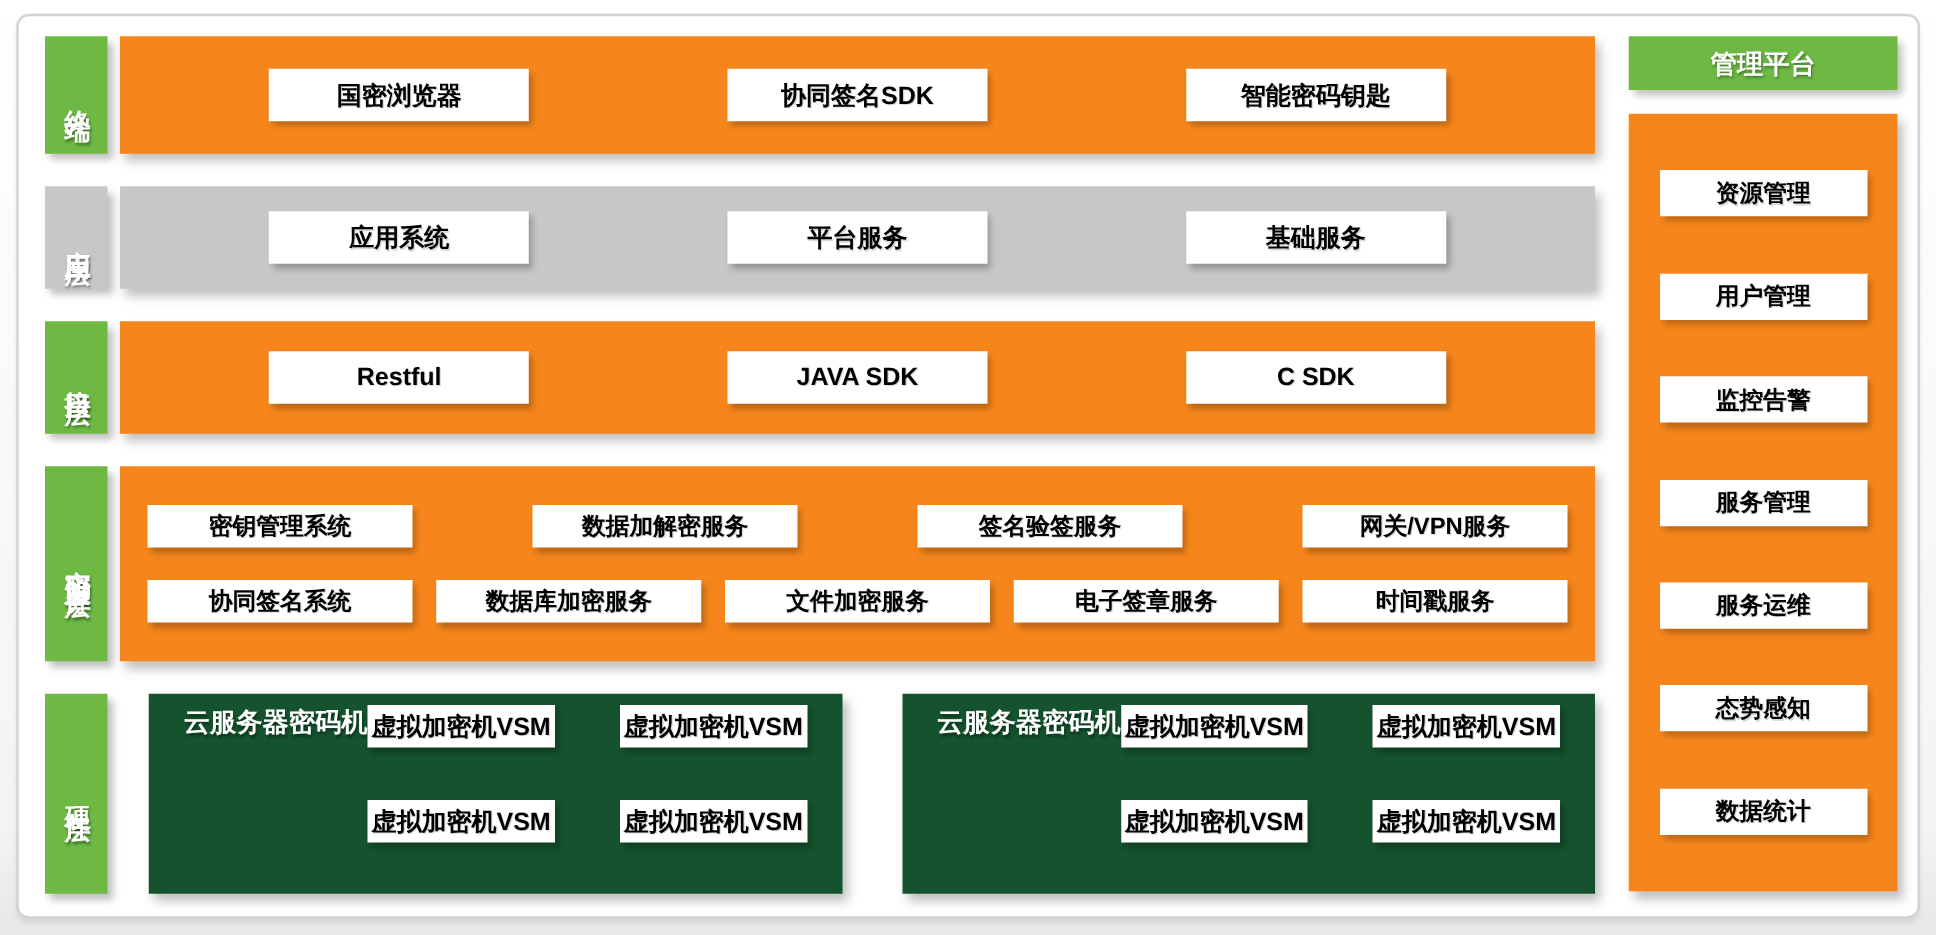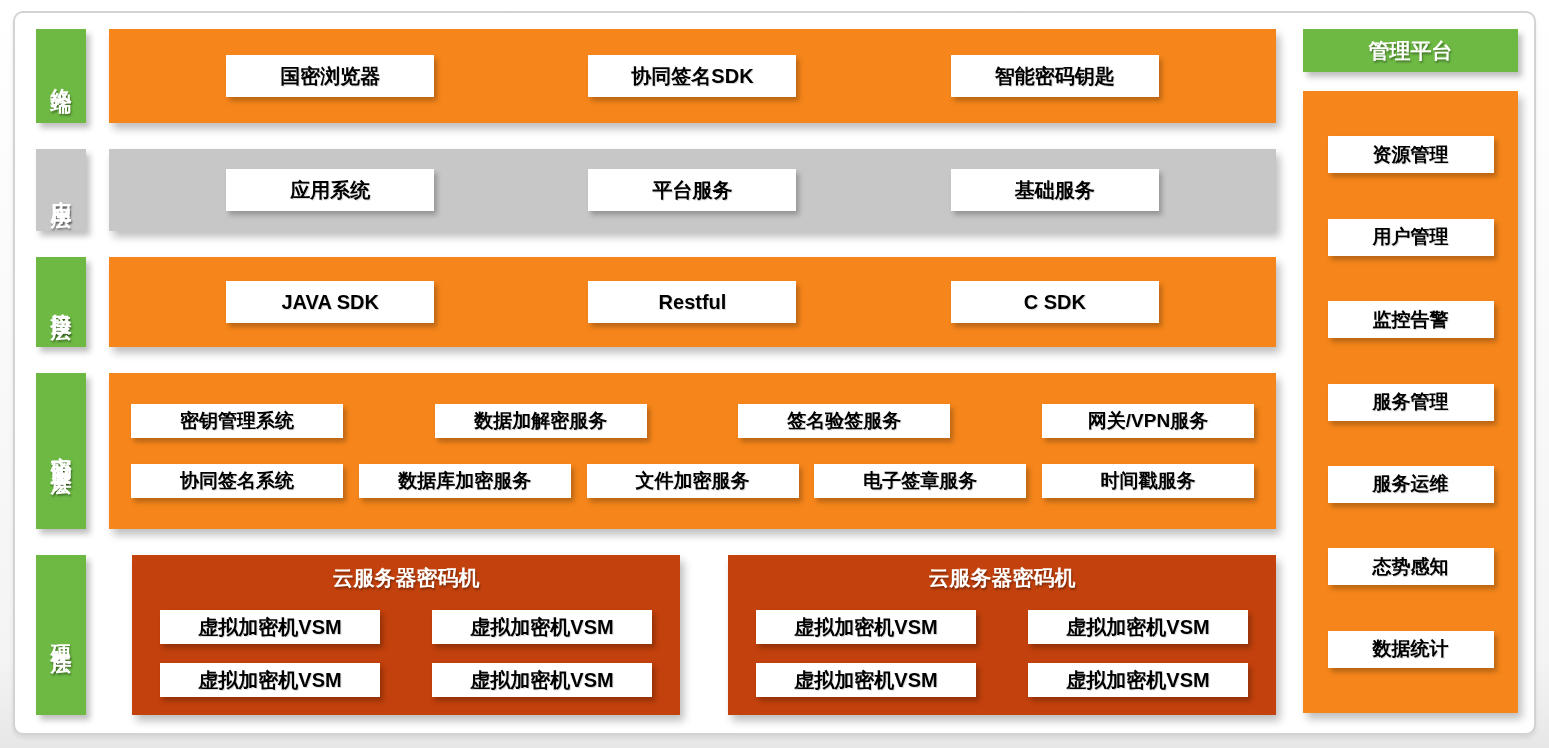--- a/index.html
+++ b/index.html
@@ -20,21 +20,21 @@
   }
   
   .main {
     position: absolute;
     left: 21px; top: 16px;
     width: 1240px;
     display: flex;
     flex-direction: column;
     gap: 26px;
   }
-  .layer-row { display: flex; gap: 23px; }
+  .layer-row { display: flex; gap: 10px; }
   .layer-label {
     width: 50px;
     flex: 0 0 50px;
     display: flex;
     align-items: center;
     justify-content: center;
     writing-mode: vertical-rl;
     text-orientation: upright;
     color: #ffffff;
     font-weight: bold;
@@ -87,25 +87,25 @@
   .box-md { width: 212px; height: 34px; font-size: 19px; }
   
   .hw-row {
     flex: 1;
     display: flex;
     gap: 48px;
     padding-left: 23px;
   }
   .hw-group {
     flex: 1;
-    background: #c2410c;
+    background: #14532d;
     box-shadow: 4px 6px 8px rgba(0,0,0,0.25);
     padding: 9px 28px 18px 28px;
     display: flex;
-    flex-direction: column;
+    flex-direction: row;
   }
   .hw-title {
     text-align: center;
     color: #ffffff;
     font-weight: bold;
     font-size: 21px;
     text-shadow: 1px 2px 2px rgba(0,0,0,0.35);
     margin-bottom: 18px;
   }
   .hw-grid {
@@ -169,22 +169,22 @@
       <div class="band band-gray band-simple row-2">
         <div class="white-box box-lg">应用系统</div>
         <div class="white-box box-lg">平台服务</div>
         <div class="white-box box-lg">基础服务</div>
       </div>
     </div>
 
     <div class="layer-row">
       <div class="layer-label label-green row-3">接口层</div>
       <div class="band band-orange band-simple row-3">
+        <div class="white-box box-lg">Restful</div>
         <div class="white-box box-lg">JAVA SDK</div>
-        <div class="white-box box-lg">Restful</div>
         <div class="white-box box-lg">C SDK</div>
       </div>
     </div>
 
     <div class="layer-row">
       <div class="layer-label label-green row-4">密码服务层</div>
       <div class="band band-orange band-grid row-4">
         <div class="grid-line">
           <div class="white-box box-md">密钥管理系统</div>
           <div class="white-box box-md">数据加解密服务</div>

